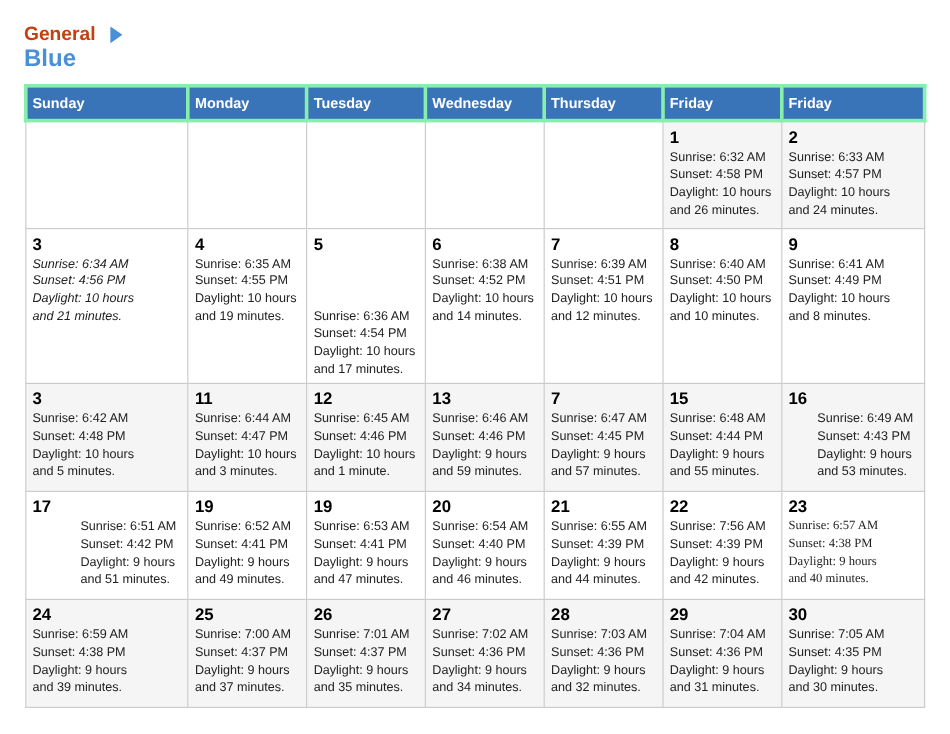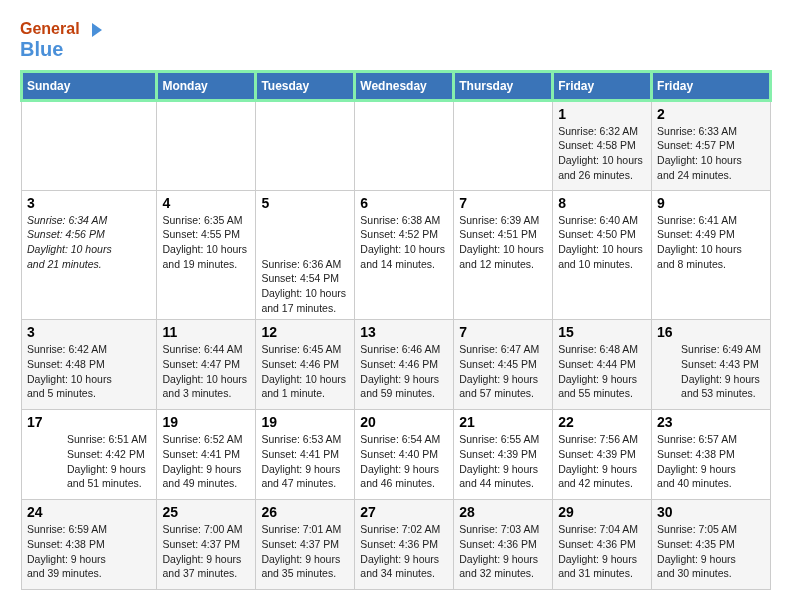--- a/index.html
+++ b/index.html
@@ -271,21 +271,21 @@
         </td>
         <td>
           <span class="day-number">22</span>
           <div class="day-info" style="white-space: pre-line;">Sunrise: 7:56 AM
 Sunset: 4:39 PM
 Daylight: 9 hours
 and 42 minutes.</div>
         </td>
         <td>
           <span class="day-number">23</span>
-          <div class="day-info" style="white-space: pre-line;">Sunrise: 6:57 AM
+          <div class="day-info" style="white-space: pre-line; font-family: Liberation Serif, serif;">Sunrise: 6:57 AM
 Sunset: 4:38 PM
 Daylight: 9 hours
 and 40 minutes.</div>
         </td>
       </tr>
       <tr>
         <td>
           <span class="day-number">24</span>
           <div class="day-info" style="white-space: pre-line;">Sunrise: 6:59 AM
 Sunset: 4:38 PM

